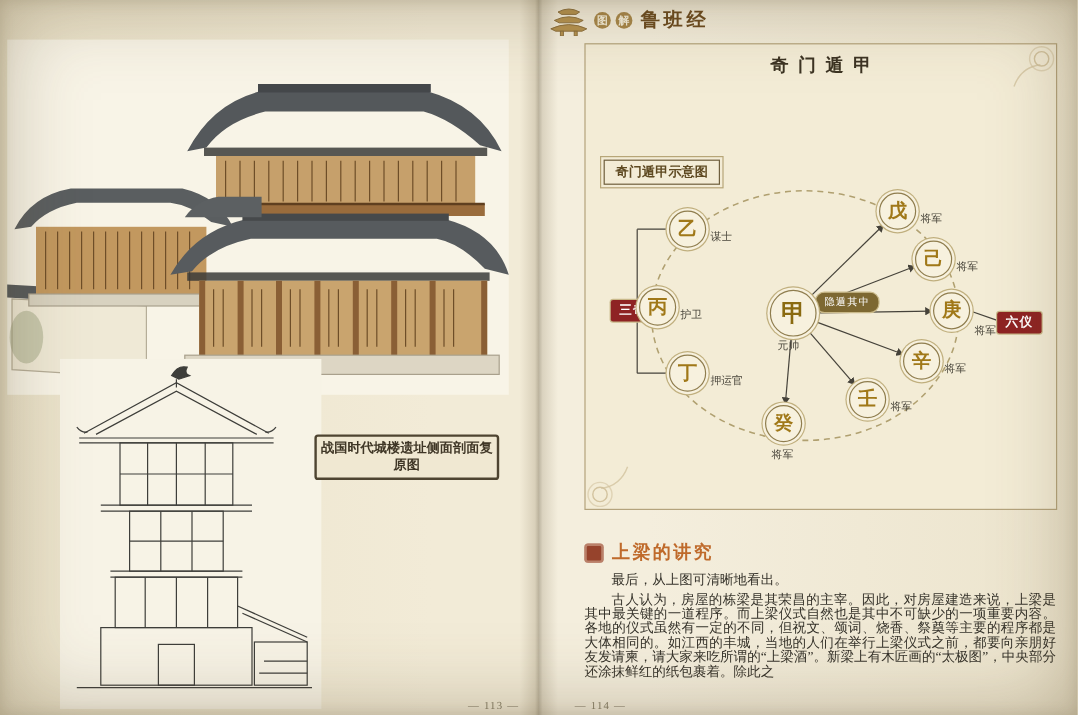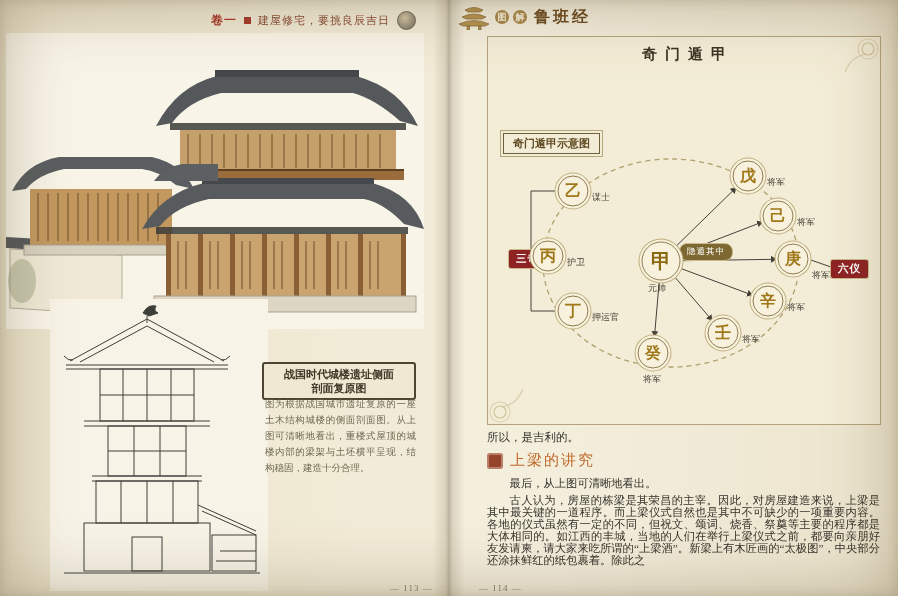--- a/index.html
+++ b/index.html
@@ -17,21 +17,21 @@
   .lp-header{position:absolute;top:11px;left:0;width:442px;display:flex;justify-content:flex-end;
              align-items:center;gap:7px;padding-right:26px;box-sizing:border-box;}
   .lp-volume{color:#a8382a;font-weight:bold;font-size:12px;letter-spacing:1px;}
   .hdr-bullet{width:7px;height:7px;background:#a8382a;}
   .lp-title{color:#8a4a33;font-size:11px;letter-spacing:1px;}
   .seal-icon{width:17px;height:17px;border-radius:50%;border:1px solid #6f6657;
              background:radial-gradient(circle at 40% 35%, #d4c8a8, #948a78 65%, #6f6657);}
   .painting{position:absolute;left:4px;top:31px;}
   .xsection{position:absolute;left:50px;top:299px;}
   .fig-title{position:absolute;left:262px;top:362px;width:154px;box-sizing:border-box;
-             border:2px solid #4e4431;border-radius:3px;padding:3px 16px;text-align:center;
+             border:2px solid #4e4431;border-radius:3px;padding:3px 0;text-align:center;
              font-size:11px;font-weight:bold;color:#3f3626;background:#f0e8d2;line-height:14px;}
   .fig-caption{position:absolute;left:265px;top:396px;width:151px;font-size:9.5px;line-height:16px;
              color:#6e6854;text-align:justify;}
   .pnum{position:absolute;top:583px;font-size:9px;color:#847d66;letter-spacing:1px;}
   .page.left .pnum{left:390px;}
   .page.right .pnum{left:30px;}
 
   
   .rp-header{position:absolute;top:4px;left:8px;display:flex;align-items:center;gap:4px;}
   .badge{width:14px;height:14px;border-radius:50%;background:#a8874a;color:#f7f1de;font-size:9px;
@@ -68,38 +68,32 @@
 
   .tag-red{position:absolute;background:#8e2323;color:#fff;font-size:10.5px;font-weight:bold;
          padding:2px 7px;border-radius:2px;letter-spacing:1px;box-shadow:0 0 0 1px #c9b98a;}
   .tag-hidden{position:absolute;background:#7d6832;color:#fff;font-size:8.5px;white-space:nowrap;
          padding:2px 7px;border-radius:8px;border:1px solid #c9b98a;letter-spacing:1px;}
 
   .conclusion{position:absolute;left:38px;top:430px;width:393px;font-size:11.5px;color:#35322a;}
   .section-heading{position:absolute;left:38px;top:451px;display:flex;align-items:center;gap:7px;}
   .section-seal-icon{width:16px;height:16px;background:#96432c;border-radius:3px;
          box-shadow:inset 0 0 0 2px rgba(255,244,220,.35);}
-  .section-title{font-size:15px;font-weight:normal;color:#bf6a2b;letter-spacing:2px;}
+  .section-title{font-size:15px;font-weight:bold;color:#bf6a2b;letter-spacing:2px;}
   .p1{position:absolute;left:38px;top:476px;width:393px;font-size:11.3px;text-indent:2em;color:#35322a;}
   .p2{position:absolute;left:38px;top:494px;width:393px;font-size:11.3px;line-height:12px;
       text-align:justify;text-indent:2em;color:#35322a;}
 </style>
 </head>
 <body>
 
 <div class="spread">
 
   <div class="page left">
 
-    <div class="lp-header">
-      <span class="lp-volume">卷一</span>
-      <span class="hdr-bullet"></span>
-      <span class="lp-title">建屋修宅，要挑良辰吉日</span>
-      <span class="seal-icon"></span>
-    </div>
 
     <svg class="painting" width="422" height="300" viewBox="0 0 422 300">
       <rect x="2" y="2" width="418" height="296" fill="#f8f4e7"></rect>
 
       <path d="M2,206 L122,213 L122,224 L2,217 Z" fill="#565a5c"></path>
       <path d="M6,218 L118,224 L118,284 L6,277 Z" fill="#efe9d6" stroke="#b5ad98" stroke-width="1"></path>
 
       <path d="M8,160 Q22,132 55,126 L148,126 Q178,133 190,158 L172,154 Q155,140 138,138 L60,138 Q35,143 22,158 Z" fill="#5a5e60"></path>
       <rect x="26" y="158" width="142" height="56" fill="#c2985f"></rect>
       <g stroke="#6e4e28" stroke-width="1">
@@ -215,21 +209,20 @@
         <rect x="82" y="238" width="30" height="34"></rect>
         <path d="M148,206 L206,232"></path>
         <path d="M152,212 L206,236"></path>
         <rect x="162" y="236" width="44" height="36"></rect>
         <path d="M166,262 h40 M170,252 h36"></path>
         <line x1="14" y1="274" x2="210" y2="274"></line>
       </g>
     </svg>
 
     <div class="fig-title">战国时代城楼遗址侧面剖面复原图</div>
-    <div class="fig-caption">图为根据战国城市遗址复原的一座土木结构城楼的侧面剖面图。从上图可清晰地看出，重楼式屋顶的城楼内部的梁架与土坯横平呈现，结构稳固，建造十分合理。</div>
     <div class="pnum">— 113 —</div>
   </div>
 
   <div class="page right">
 
     <div class="rp-header">
       <svg width="34" height="26" viewBox="0 0 34 26">
         <g fill="#b5924f" stroke="#8a6d3b" stroke-width="0.8">
           <path d="M8,6 Q17,1 26,6 L23,8 L11,8 Z"></path>
           <path d="M5,13 Q17,7 29,13 L25,15 L9,15 Z"></path>
@@ -346,21 +339,20 @@
         </div>
         <div class="dnode n-gui" style="left:165px;top:204px;">
           <div class="dcircle">
               <span class="dchar">癸</span>
             </div>
           <div class="dlabel below">将军</div>
         </div>
       </div>
     </div>
 
-    <div class="conclusion">所以，是吉利的。</div>
 
     <div class="section-heading">
       <span class="section-seal-icon"></span>
       <span class="section-title">上梁的讲究</span>
     </div>
 
     <div class="p1">最后，从上图可清晰地看出。</div>
     <div class="p2">古人认为，房屋的栋梁是其荣昌的主宰。因此，对房屋建造来说，上梁是其中最关键的一道程序。而上梁仪式自然也是其中不可缺少的一项重要内容。各地的仪式虽然有一定的不同，但祝文、颂词、烧香、祭奠等主要的程序都是大体相同的。如江西的丰城，当地的人们在举行上梁仪式之前，都要向亲朋好友发请柬，请大家来吃所谓的“上梁酒”。新梁上有木匠画的“太极图”，中央部分还涂抹鲜红的纸包裹着。除此之</div>
 
     <div class="pnum">— 114 —</div>

